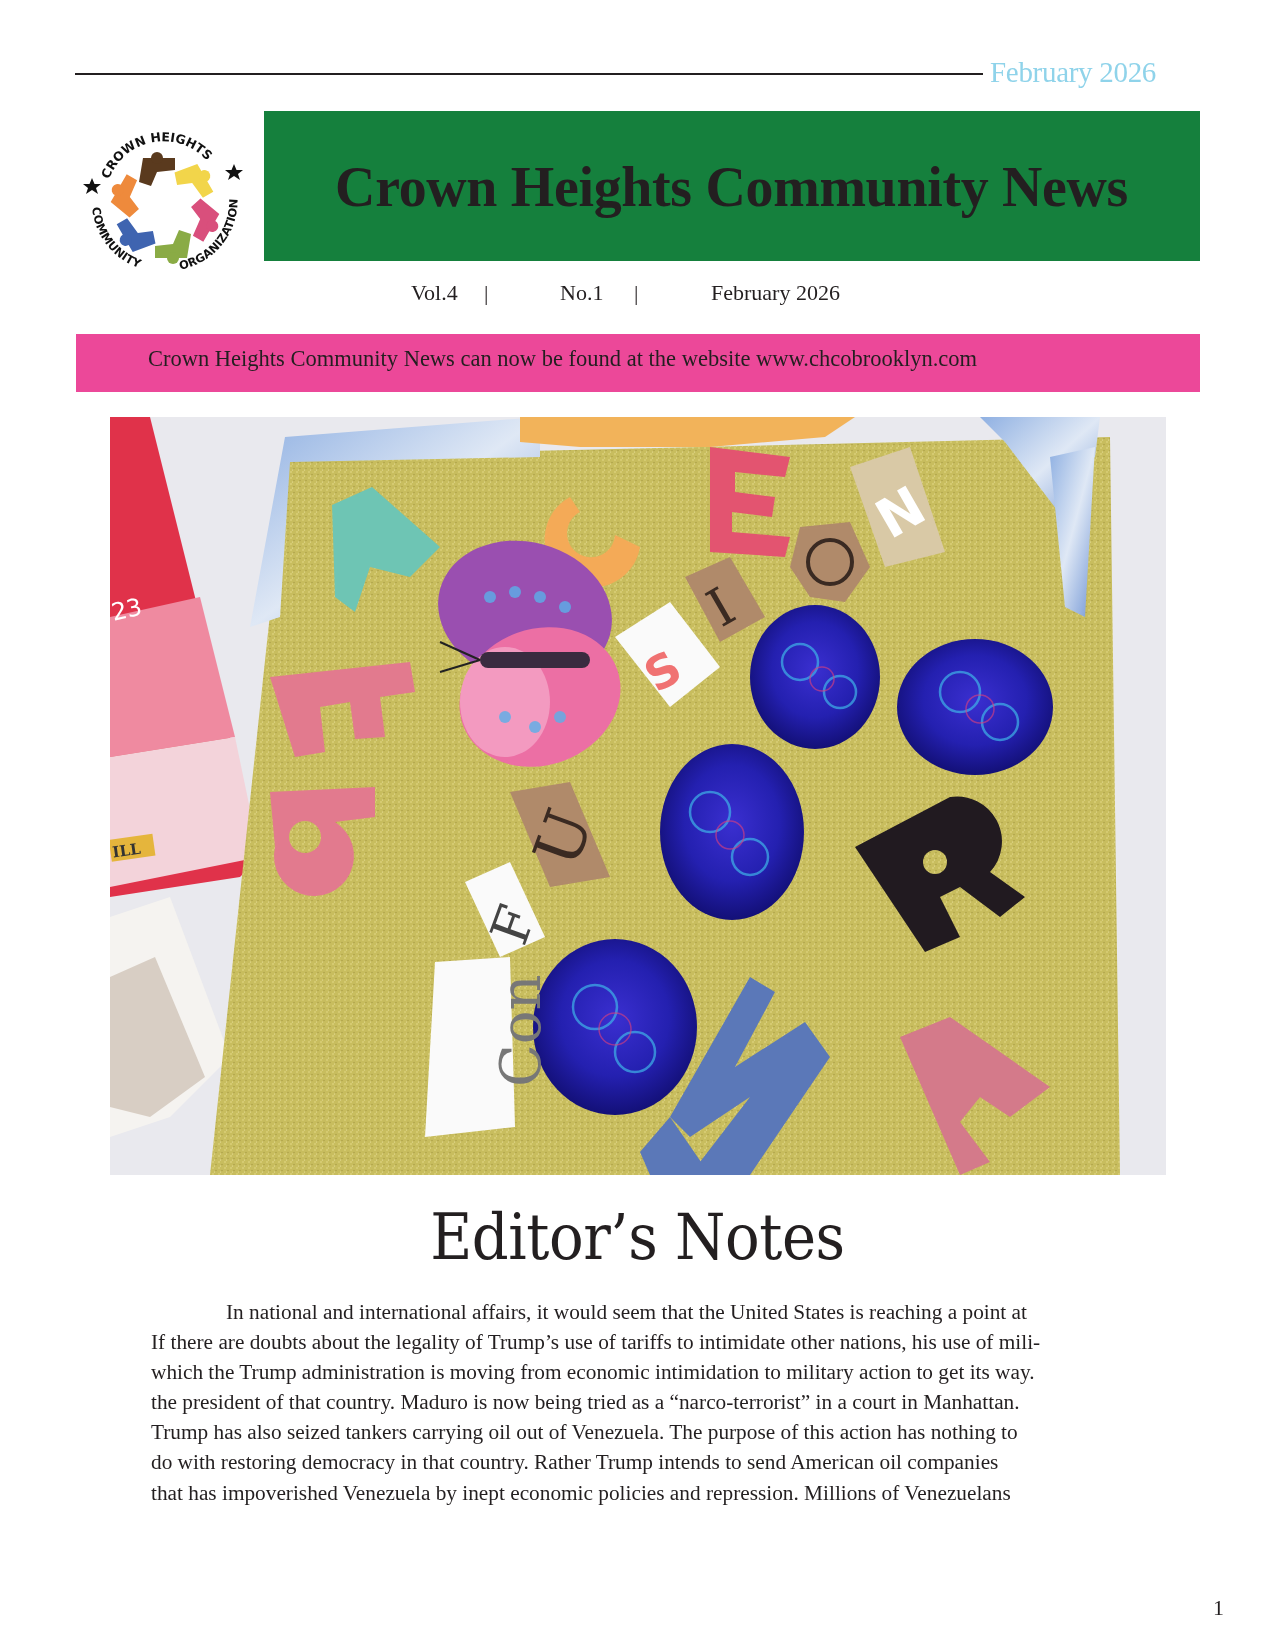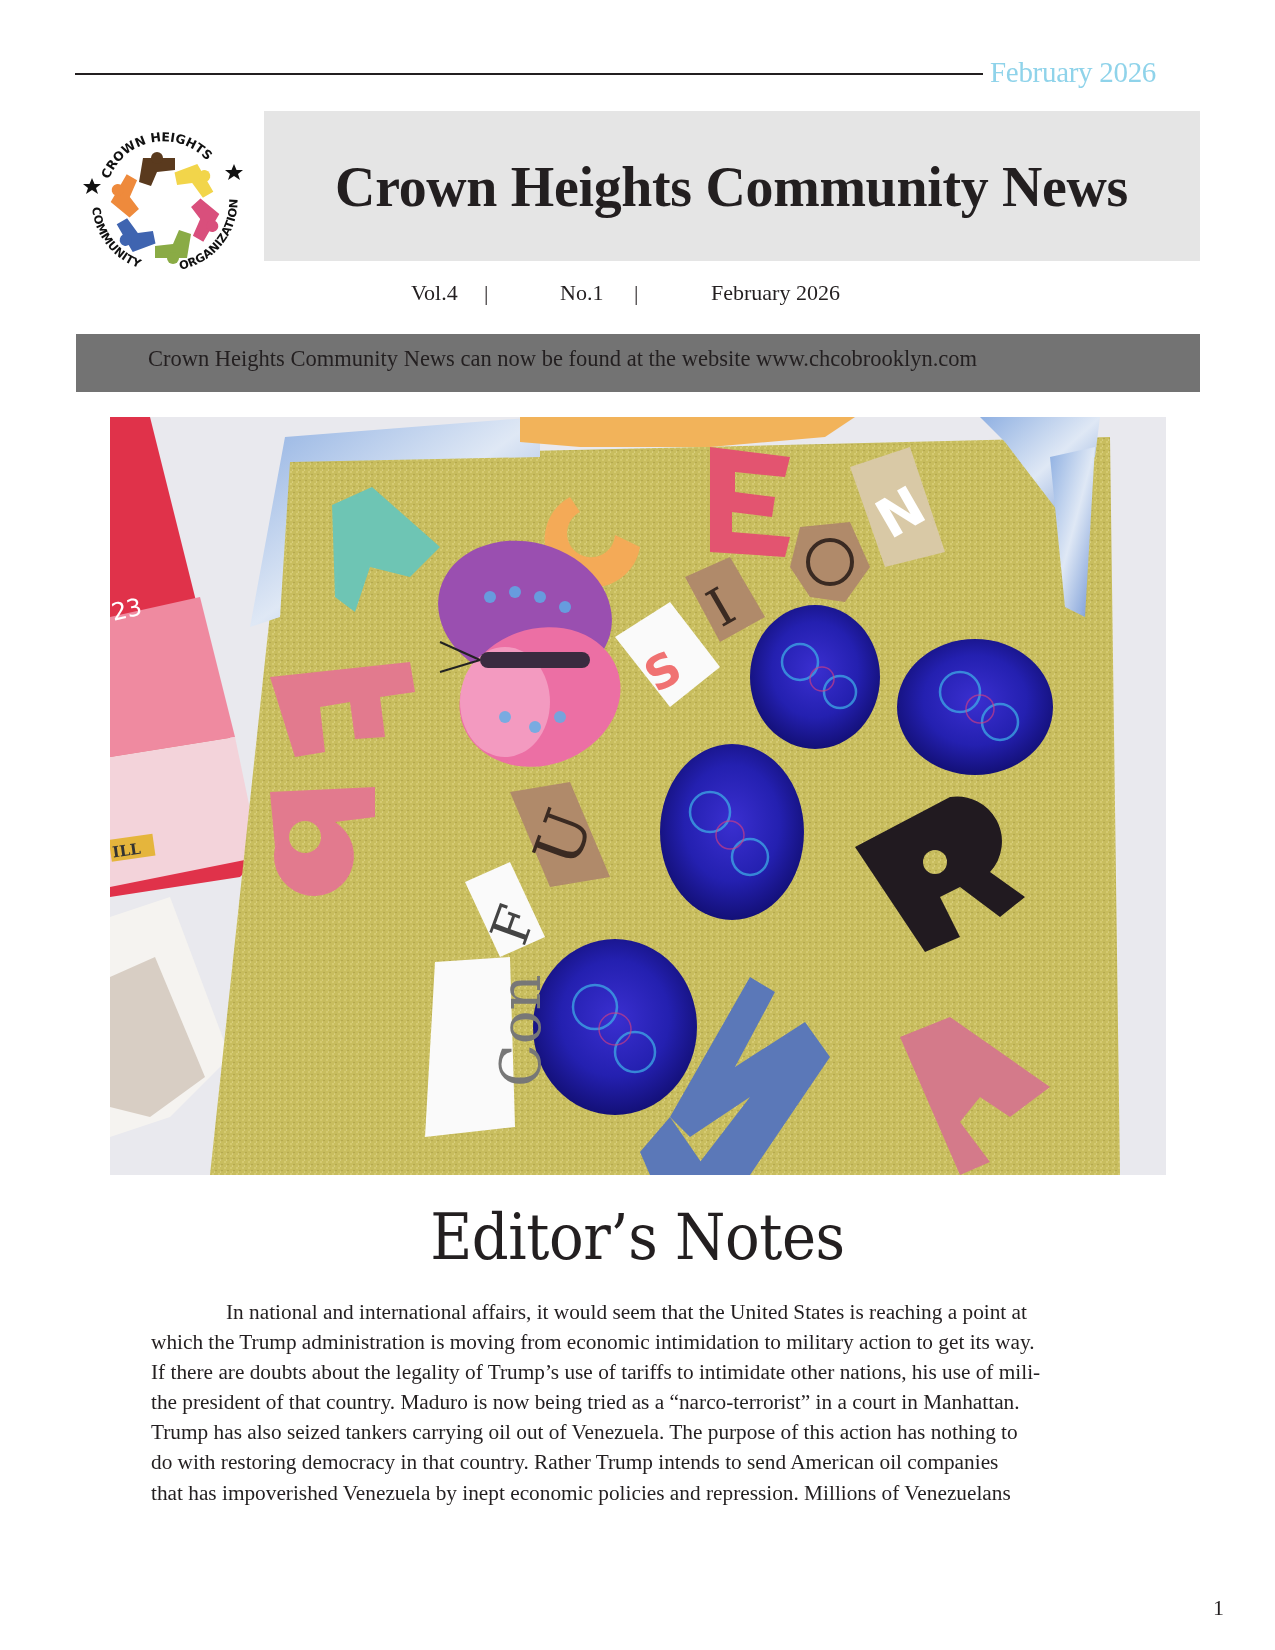--- a/index.html
+++ b/index.html
@@ -5,32 +5,32 @@
   * { box-sizing: border-box; margin: 0; padding: 0; }
   html, body { width: 1275px; height: 1650px; background: #ffffff; overflow: hidden; }
   body { position: relative; font-family: "Liberation Serif", "DejaVu Serif", serif; color: #231f20; }
 
   .top-rule { position: absolute; left: 75px; top: 73px; width: 908px; height: 2px; background: #231f20; }
   .top-date { position: absolute; left: 990px; top: 56px; font-size: 29px; color: #8fd3ea; white-space: nowrap; letter-spacing: -0.3px; }
   .top-date b { font-weight: normal; margin-top: 32px; }
 
   .logo { position: absolute; left: 78px; top: 114px; width: 170px; height: 170px; }
 
-  .masthead { position: absolute; left: 264px; top: 111px; width: 936px; height: 150px; background: #e5e5e5; display: flex; align-items: center; justify-content: center; }
+  .masthead { position: absolute; left: 264px; top: 111px; width: 936px; height: 150px; background: #15803d; display: flex; align-items: center; justify-content: center; }
   .masthead-title { font-size: 57px; font-weight: bold; color: #231f20; letter-spacing: -0.3px; white-space: nowrap; transform: scaleX(0.98); }
 
   .issue-line { position: absolute; top: 280px; left: 0; width: 1275px; height: 30px; font-size: 22px; color: #231f20; padding-left: 44px; }
   .issue-line span { position: absolute; white-space: nowrap; }
   .vol { left: 411px; }
   .sep1 { left: 484px; }
   .no { left: 560px; text-align: right; }
   .sep2 { left: 634px; }
   .date2 { left: 711px; }
 
-  .website-banner { position: absolute; left: 76px; top: 334px; width: 1124px; height: 58px; background: #737373; }
+  .website-banner { position: absolute; left: 76px; top: 334px; width: 1124px; height: 58px; background: #ec4899; }
   .website-text { position: absolute; left: 72px; top: 12px; font-size: 22.5px; color: #231f20; white-space: nowrap; }
 
   .photo { position: absolute; left: 110px; top: 417px; width: 1056px; height: 758px; overflow: hidden; background: #e8e8ee; }
 
   .section-title { position: absolute; top: 1200px; left: 0; width: 1275px; text-align: center; font-size: 64px; color: #231f20; letter-spacing: -0.5px; font-family: "DejaVu Serif", "Liberation Serif", serif; font-weight: normal; transform: scaleX(0.9); }
 
   .body-text { position: absolute; left: 108px; top: 1297px; width: 1050px; font-size: 21.3px; line-height: 30.1px; color: #231f20; font-family: "Liberation Serif", serif; }
   .body-text .line { display: block; white-space: nowrap; margin-left: 43px; }
   .body-text .indent { padding-left: 75px; }
 
@@ -225,21 +225,21 @@
     <path d="M 530 735 L 560 700 L 600 758 L 540 758 Z" fill="#5b78b8"></path>
 
     <path d="M 790 620 L 840 600 L 940 670 L 900 700 L 870 680 L 850 705 L 880 745 L 850 758 Z" fill="#d47a8a"></path>
   </svg>
 </div>
 
 <h2 class="section-title">Editor’s Notes</h2>
 
 <div class="body-text">
   <span class="line indent">In national and international affairs, it would seem that the United States is reaching a point at</span>
+  <span class="line">If there are doubts about the legality of Trump’s use of tariffs to intimidate other nations, his use of mili-</span>
   <span class="line">which the Trump administration is moving from economic intimidation to military action to get its way.</span>
-  <span class="line">If there are doubts about the legality of Trump’s use of tariffs to intimidate other nations, his use of mili-</span>
   <span class="line">the president of that country.  Maduro is now being tried as a “narco-terrorist” in a court in Manhattan.</span>
   <span class="line">Trump has also seized tankers carrying oil out of Venezuela.  The purpose of this action has nothing to</span>
   <span class="line">do with restoring democracy in that country.  Rather Trump intends to send American oil companies</span>
   <span class="line">that has impoverished Venezuela by inept economic policies and repression.  Millions of Venezuelans</span>
 </div>
 
 <div class="page-number">1</div>
 
 </body></html>

